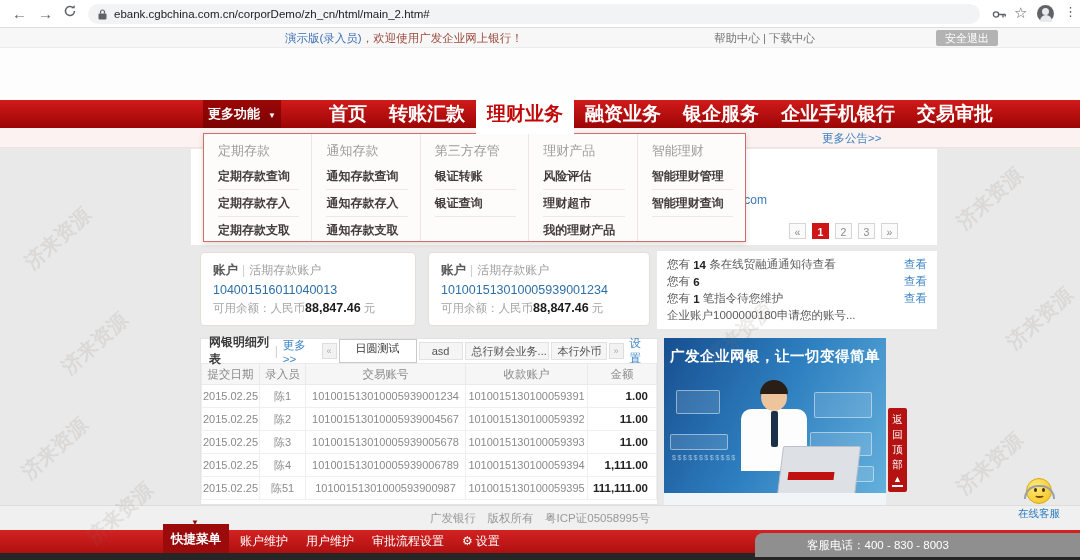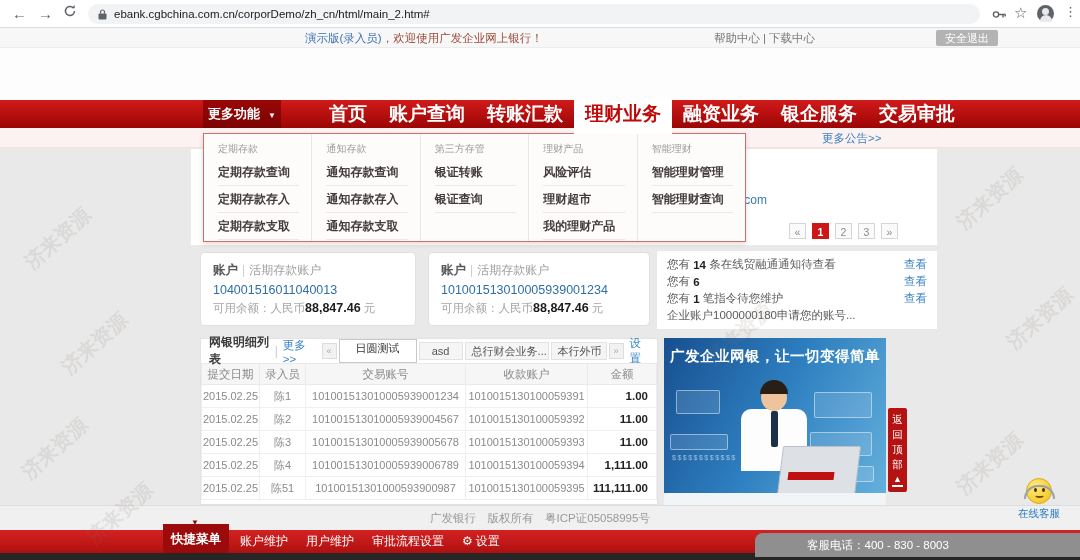--- a/index.html
+++ b/index.html
@@ -15,21 +15,21 @@
   .nav-arrow { top:5px; font-size:15px; color:#5f6368; cursor:pointer; }
   .addr-pill { left:88px; top:4px; width:892px; height:20px; background:#f1f3f4; border-radius:10px; display:flex; align-items:center; padding:0 10px; }
   .addr-url { font-size:11.5px; color:#202124; margin-left:7px; white-space:nowrap; }
   .chrome-ic { top:6px; color:#5f6368; }
   .avatar-dot { left:1037px; top:5px; width:17px; height:17px; border-radius:50%; background:#5f6368; }
   .avatar-dot:after { content:""; position:absolute; left:5px; top:3px; width:7px; height:7px; border-radius:50%; background:#e8eaed; }
   .avatar-dot:before { content:""; position:absolute; left:2.5px; top:10px; width:12px; height:7px; border-radius:6px 6px 0 0; background:#e8eaed; }
 
   
   .welcome-bar { left:0; top:28px; width:1080px; height:20px; background:#f7f7f7; border-bottom:1px solid #ececec; font-size:11.5px; line-height:20px; }
-  .demo-label { color:#3a6fb5;margin-left:20px; }
+  .demo-label { color:#3a6fb5; }
   .welcome-text { color:#9c4a3c; }
   .top-links { position:absolute; right:190px; top:0; color:#777; }
   .top-links a { color:#777; text-decoration:none; margin:0 3px; cursor:pointer; }
   .logout-btn { position:absolute; right:190px; top:2px; transform:translateX(108px); background:#b3b3b3; color:#fff; font-size:11px; line-height:16px; padding:0 9px; border-radius:2px; cursor:pointer; }
 
   
   .site-header { left:0; top:48px; width:1080px; height:52px; background:#fdfdfd; }
   .logo-tri { left:205px; top:58px; }
   .brand { left:243px; top:62px; white-space:nowrap; }
   .brand .nm { font-size:18px; font-weight:bold; color:#3a3a3a; }
@@ -60,21 +60,21 @@
   .ann-panel { left:190px; top:148px; width:748px; height:98px; background:#fff; border:1px solid #eceae6; }
   .partial-link { position:absolute; left:550px; top:44px; font-size:12px; color:#3a7ab8; cursor:pointer; }
   .pager { position:absolute; left:598px; top:74px; display:flex; gap:6px; align-items:center; }
   .pg { min-width:17px; height:16px; line-height:16px; text-align:center; font-size:10.5px; border:1px solid #d5d5d5; background:#fafafa; color:#8a8a8a; cursor:pointer; padding:0 2px; }
   .pg.active { background:#ce1616; border-color:#ce1616; color:#fff; font-weight:bold; }
 
   
   .menu-panel { left:203px; top:133px; width:543px; height:109px; background:#fdfcfb; border:1px solid #c9706c; box-shadow:0 2px 5px rgba(120,40,40,.18); z-index:45; display:flex; }
   .menu-col { flex:1; padding:8px 12px 0 14px; }
   .menu-col + .menu-col { border-left:1px solid #eae6e2; }
-  .menu-title { font-size:10px; color:#9c9c9c; margin-bottom:3px; }
+  .menu-title { font-size:13px; color:#9c9c9c; margin-bottom:3px; }
   .menu-item { font-size:12px; font-weight:bold; color:#433b3b; padding:5px 0 4px; border-bottom:1px solid #eee8e4; cursor:pointer; white-space:nowrap; }
   .menu-item:last-child { border-bottom:1px solid #eee8e4; }
 
   
   .card { top:252px; height:74px; background:#fff; border:1px solid #e3ded6; border-radius:4px; padding:9px 12px; }
   .card .l1 { font-size:12px; color:#a0a0a0; }
   .card .l1 b { color:#5a5a5a; font-size:12.5px; }
   .card .l1 .sp { color:#ccc; margin:0 4px; }
   .card .num { display:block; margin-top:4px; font-size:12.5px; color:#2f6fa7; cursor:pointer; text-decoration:none; }
   .card .l3 { margin-top:4px; font-size:11.5px; color:#a5a5a5; }
@@ -221,25 +221,25 @@
         <path d="M24 14H9l-3 2.5L9 19h15z" fill="#d99a33" stroke="#b9832c"></path>
       </svg>
     <span class="ql">服务指南</span>
   </div>
 </div>
 
 <div class="abs main-nav">
   <div class="abs more-btn"><span>更多功能</span><span class="car">▼</span></div>
   <div class="abs nav-tabs">
     <span class="nav-tab">首页</span>
-    <span class="nav-tab">账户查询</span>
     <span class="nav-tab">转账汇款</span>
     <span class="nav-tab active">理财业务</span>
     <span class="nav-tab">融资业务</span>
     <span class="nav-tab">银企服务</span>
+    <span class="nav-tab">企业手机银行</span>
     <span class="nav-tab">交易审批</span>
   </div>
 </div>
 
 <div class="abs notice-strip">
   <span class="more-ann">更多公告&gt;&gt;</span>
 </div>
 
 <div class="abs ann-panel">
   <span class="partial-link">.com</span>

